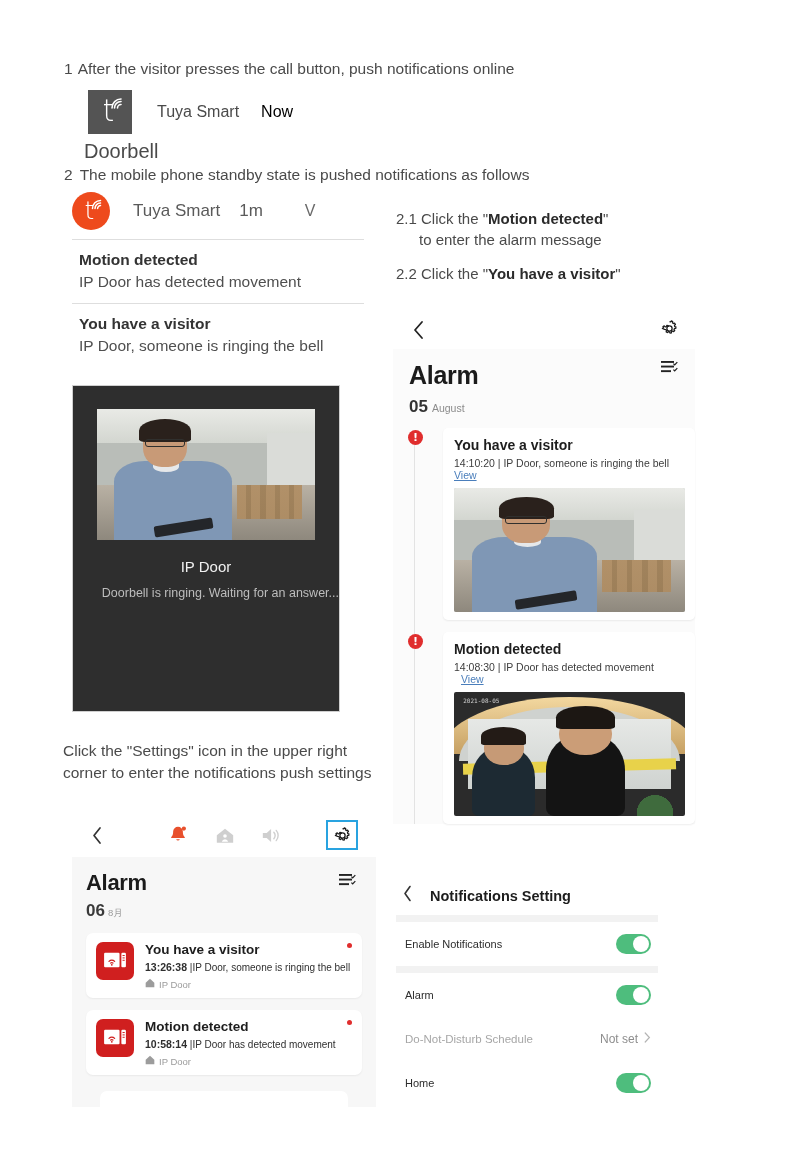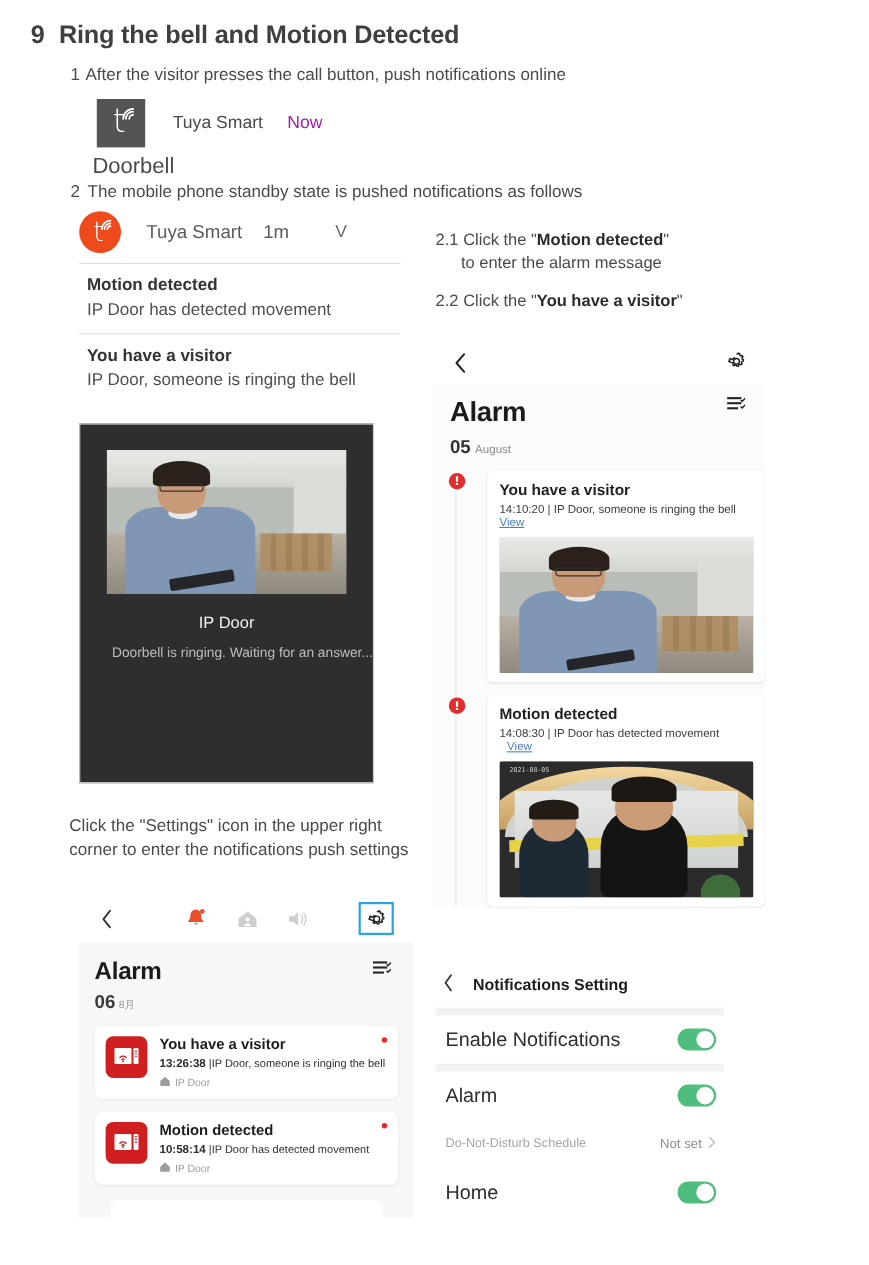--- a/index.html
+++ b/index.html
@@ -42,21 +42,21 @@
   }
   .tuya-sq .tglyph {
     font-size: 30px; color: #fff; font-weight: 300;
     font-family: "DejaVu Sans", sans-serif; line-height: 1;
     margin-top: -2px; margin-left: -3px;
   }
   .wave { position: absolute; top: 7px; right: 8px; width: 14px; height: 13px; }
   .hu-app {
     font-size: 16px; color: #4a4a4a; margin-left: 25px; white-space: nowrap;
   }
-  .hu-time { font-size: 16px; color: #a21caf; margin-left: 22px; }
+  .hu-time { font-size: 16px; color: #000000; margin-left: 22px; }
   .hu-body {
     font-size: 20px; color: #4a4a4a; margin-top: 6px; margin-left: -4px;
   }
 
   
   .lock { position: absolute; left: 72px; top: 192px; width: 292px; }
   .lock-head { display: flex; align-items: center; padding-bottom: 9px; }
   .tuya-circle {
     width: 38px; height: 38px; border-radius: 50%; background: #ee4a1c;
     display: flex; align-items: center; justify-content: center;
@@ -205,21 +205,21 @@
   
   .nset { position: absolute; left: 396px; top: 880px; width: 262px; }
   .nset-bar { display: flex; align-items: center; padding: 5px 0 9px 6px; }
   .nset-back { margin-right: 17px; }
   .nset-title { font-size: 14.5px; font-weight: bold; color: #1d1d1d; }
   .nset-gap { height: 7px; background: #f2f2f2; }
   .nset-row {
     display: flex; align-items: center; justify-content: space-between;
     height: 44px; padding: 0 7px 0 9px;
   }
-  .nset-lbl { font-size: 18px; color: #2d2d2d; }
+  .nset-lbl { font-size: 11px; color: #2d2d2d; }
   .nset-lbl.dim { font-size: 11.5px; color: #a6a6a6; }
   .nset-val { font-size: 12px; color: #8d8d8d; display: flex; align-items: center; }
   .nset-val .ch { margin-left: 6px; color: #b4b4b4; }
   .tgl {
     width: 35px; height: 20px; border-radius: 10px; background: #4ebd7d;
     position: relative; flex: 0 0 auto;
   }
   .tgl .knob {
     position: absolute; right: 2px; top: 2px; width: 16px; height: 16px;
     border-radius: 50%; background: #fff;
@@ -307,23 +307,20 @@
   .photoB .plant {
     position: absolute; right: 5%; bottom: 0; width: 16%; height: 22%;
     background: radial-gradient(circle at 50% 90%, #3f6b3d 0 60%, transparent 61%);
   }
 </style>
 </head>
 <body>
 
 <div class="page">
 
-  <div class="sec-title">
-    <span class="num">9</span><span>Ring the bell and Motion Detected</span>
-  </div>
 
   <div class="step1">
     <span class="n">1</span><span>After the visitor presses the call button, push notifications online</span>
   </div>
 
   <div class="hu-note">
     <div class="hu-row">
       <div class="tuya-sq">
         <span class="tglyph">t</span>
         <svg class="wave" viewBox="0 0 14 13">

